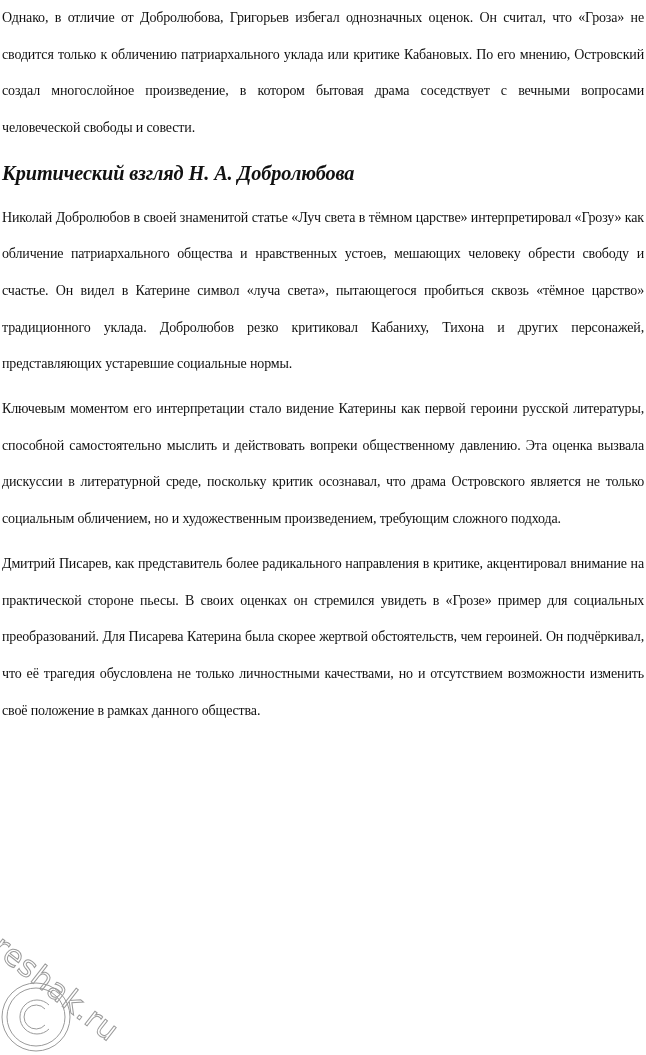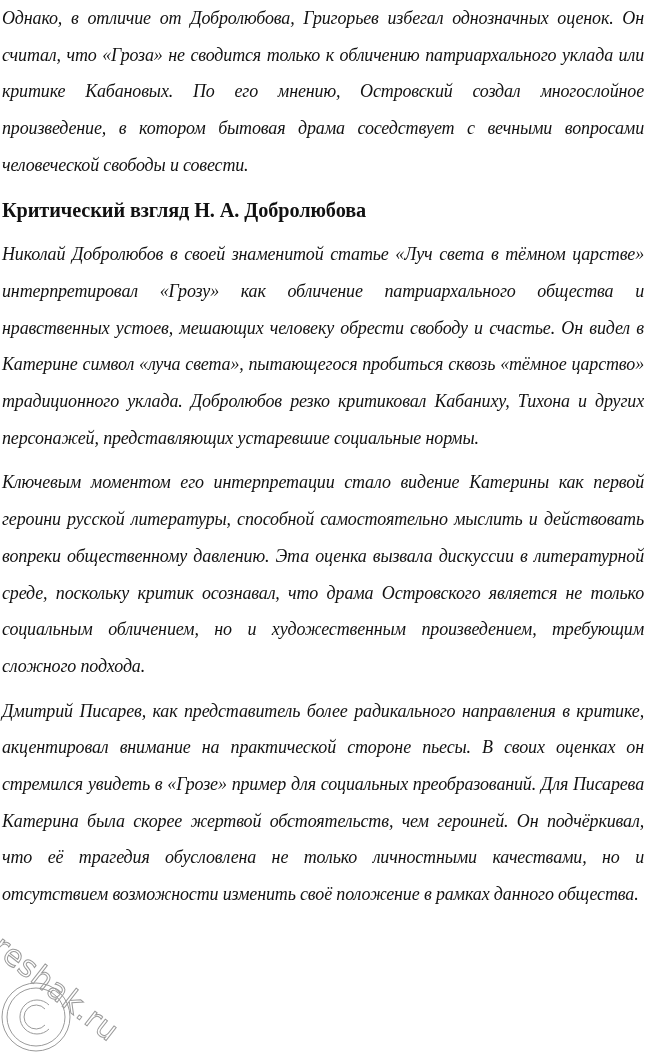--- a/index.html
+++ b/index.html
@@ -16,34 +16,34 @@
       color: #111111;
     }
     .page {
       position: absolute;
       left: 2px;
       top: 0;
       width: 642px;
     }
     p {
       margin: 0;
-      font-size: 18px;
+      font-size: 14px;
       line-height: 36.7px;
       text-align: justify;
       text-align-last: left;
       letter-spacing: -0.15px;
-      font-style: italic;
     }
     p.para { margin-bottom: 8px; }
     h2 {
       margin: 0 0 8px 0;
       font-size: 20.3px;
       line-height: 36.7px;
       font-weight: bold;
       letter-spacing: -0.1px;
+      font-style: italic;
     }
     .watermark {
       position: absolute;
       left: -6px;
       top: 925px;
       width: 200px;
       height: 140px;
       pointer-events: none;
     }
     .watermark svg { overflow: visible; }

